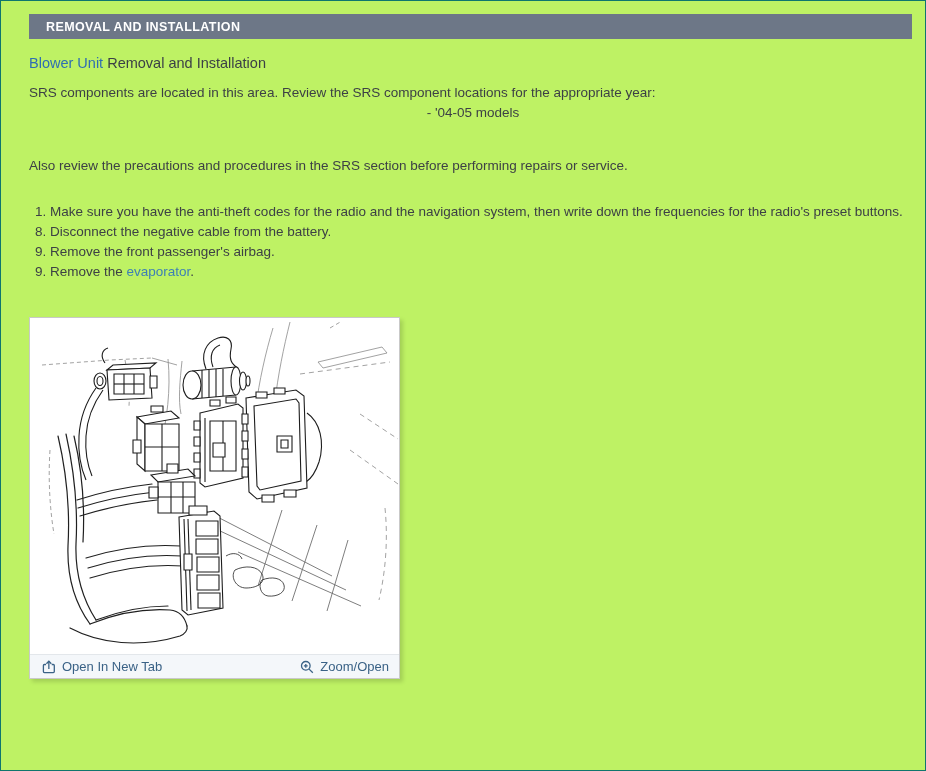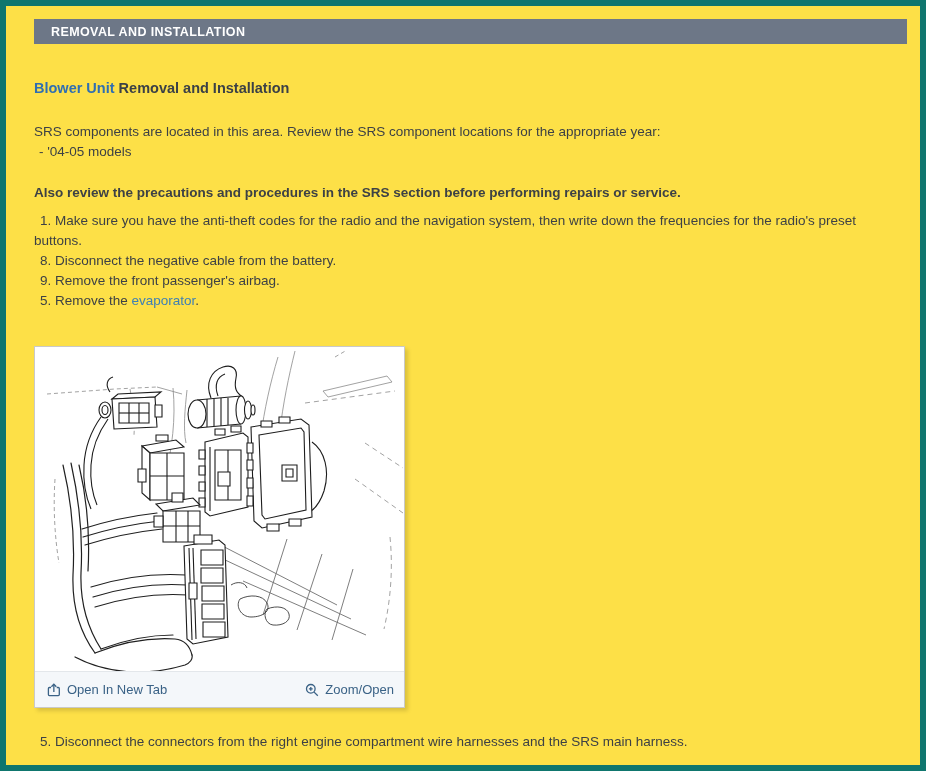--- a/index.html
+++ b/index.html
@@ -4,68 +4,68 @@
 <style>
   * { margin: 0; padding: 0; box-sizing: border-box; }
   html, body { background: #ffffff; }
   body {
     width: 926px; height: 771px;
     font-family: "Liberation Sans", sans-serif;
     overflow: hidden;
   }
   .page {
     width: 926px; height: 771px;
-    border: 6px solid #0f766e;
-    background: #fde047;
+    border: 1px solid #0f766e;
+    background: #bef264;
     padding: 0 13px 0 28px;
     overflow: hidden;
   }
   .section-header {
     margin-top: 13px;
     height: 25px;
     background: #6d7787;
     color: #ffffff;
     display: flex;
     align-items: center;
     padding-left: 17px;
     font-size: 12.5px;
     font-weight: bold;
     letter-spacing: 0.4px;
   }
   .heading {
-    margin-top: 36px;
+    margin-top: 16px;
     font-size: 14.5px;
-    font-weight: bold;
+    font-weight: normal;
     color: #3b4046;
   }
   .heading .page-link { color: #2f6eb2; text-decoration: none; cursor: pointer; }
   .bodytext {
     font-size: 13.5px;
     color: #3d4145;
     line-height: 20px;
   }
-  .p-intro  { margin-top: 26px; }
-  .p-note   { margin-top: 21px; font-weight: bold; }
-  .steps    { margin-top: 8px; }
+  .p-intro  { margin-top: 12px; }
+  .p-note   { margin-top: 33px; }
+  .steps    { margin-top: 26px; }
   .step     { text-indent: 6px; }
-  .bullet-line { text-indent: 5px; }
+  .bullet-line { text-indent: 5px; text-align: center; }
   .inline-link { color: #3d7fb5; text-decoration: none; cursor: pointer; }
   .figure-box {
     margin-top: 35px;
     width: 371px;
     height: 362px;
     border: 1px solid #c9c9c9;
     background: #ffffff;
     box-shadow: 3px 3px 4px rgba(0,0,0,0.14);
     display: flex;
     flex-direction: column;
   }
   .figure-canvas { flex: 1; overflow: hidden; background: #ffffff; }
   .figure-footer {
-    height: 36px;
+    height: 24px;
     background: #f4f7fa;
     border-top: 1px solid #e3e7eb;
     display: flex;
     align-items: center;
     justify-content: space-between;
     padding: 0 10px 0 12px;
   }
   .fig-link {
     display: inline-flex;
     align-items: center;
@@ -96,21 +96,21 @@
     <div>SRS components are located in this area. Review the SRS component locations for the appropriate year:</div>
     <div class="bullet-line">-  '04-05 models</div>
   </div>
 
   <p class="bodytext p-note">Also review the precautions and procedures in the SRS section before performing repairs or service.</p>
 
   <div class="bodytext steps">
     <div class="step">1. Make sure you have the anti-theft codes for the radio and the navigation system, then write down the frequencies for the radio's preset buttons.</div>
     <div class="step">8. Disconnect the negative cable from the battery.</div>
     <div class="step">9. Remove the front passenger's airbag.</div>
-    <div class="step"><span>5. Remove the </span><a class="inline-link">evaporator</a><span>.</span></div>
+    <div class="step"><span>9. Remove the </span><a class="inline-link">evaporator</a><span>.</span></div>
   </div>
 
   <div class="figure-box">
     <div class="figure-canvas">
       
       <svg class="diagram" width="369" height="333" viewBox="0 0 369 333" fill="none" xmlns="http://www.w3.org/2000/svg">
 
         <g stroke="#8a8a8a" stroke-width="0.8" fill="none">
           <path d="M12,47 L80,42 L122,40" stroke-dasharray="4 3"></path>
           <path d="M122,40 L147,47"></path>
@@ -270,15 +270,14 @@
             <circle cx="5.8" cy="5.8" r="4.3"></circle>
             <path d="M9.1,9.1 L12.8,12.8"></path>
             <path d="M5.8,3.9 V7.7 M3.9,5.8 H7.7"></path>
           </svg>
         </span>
         <span>Zoom/Open</span>
       </a>
     </div>
   </div>
 
-  <p class="bodytext step step-after">5. Disconnect the connectors from the right engine compartment wire harnesses and the SRS main harness.</p>
 
 </div>
 
 </body></html>

